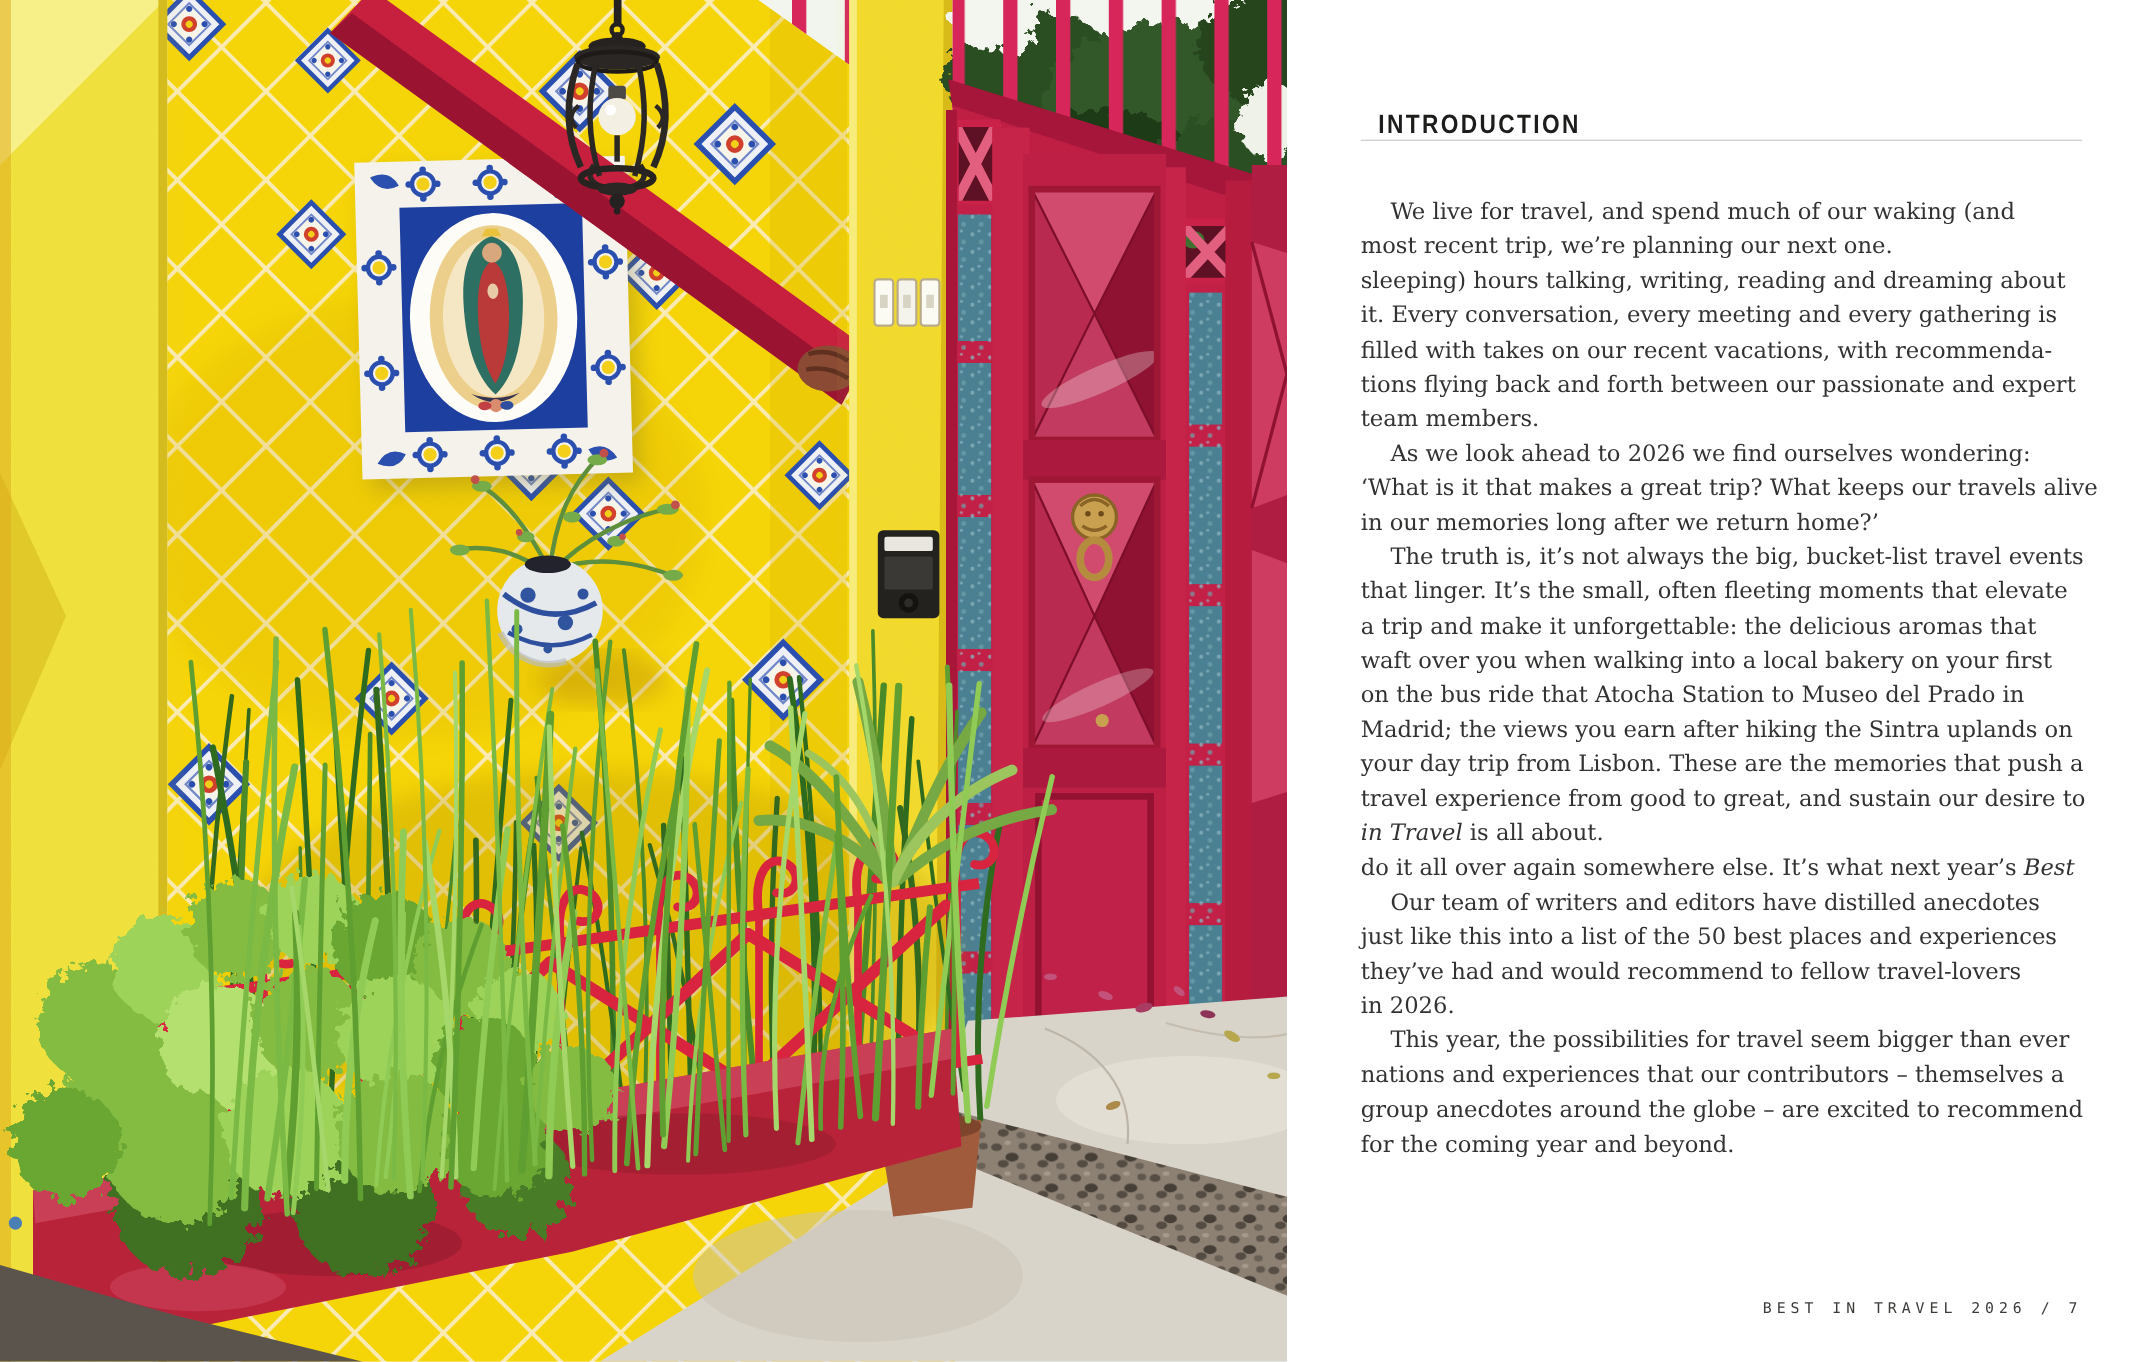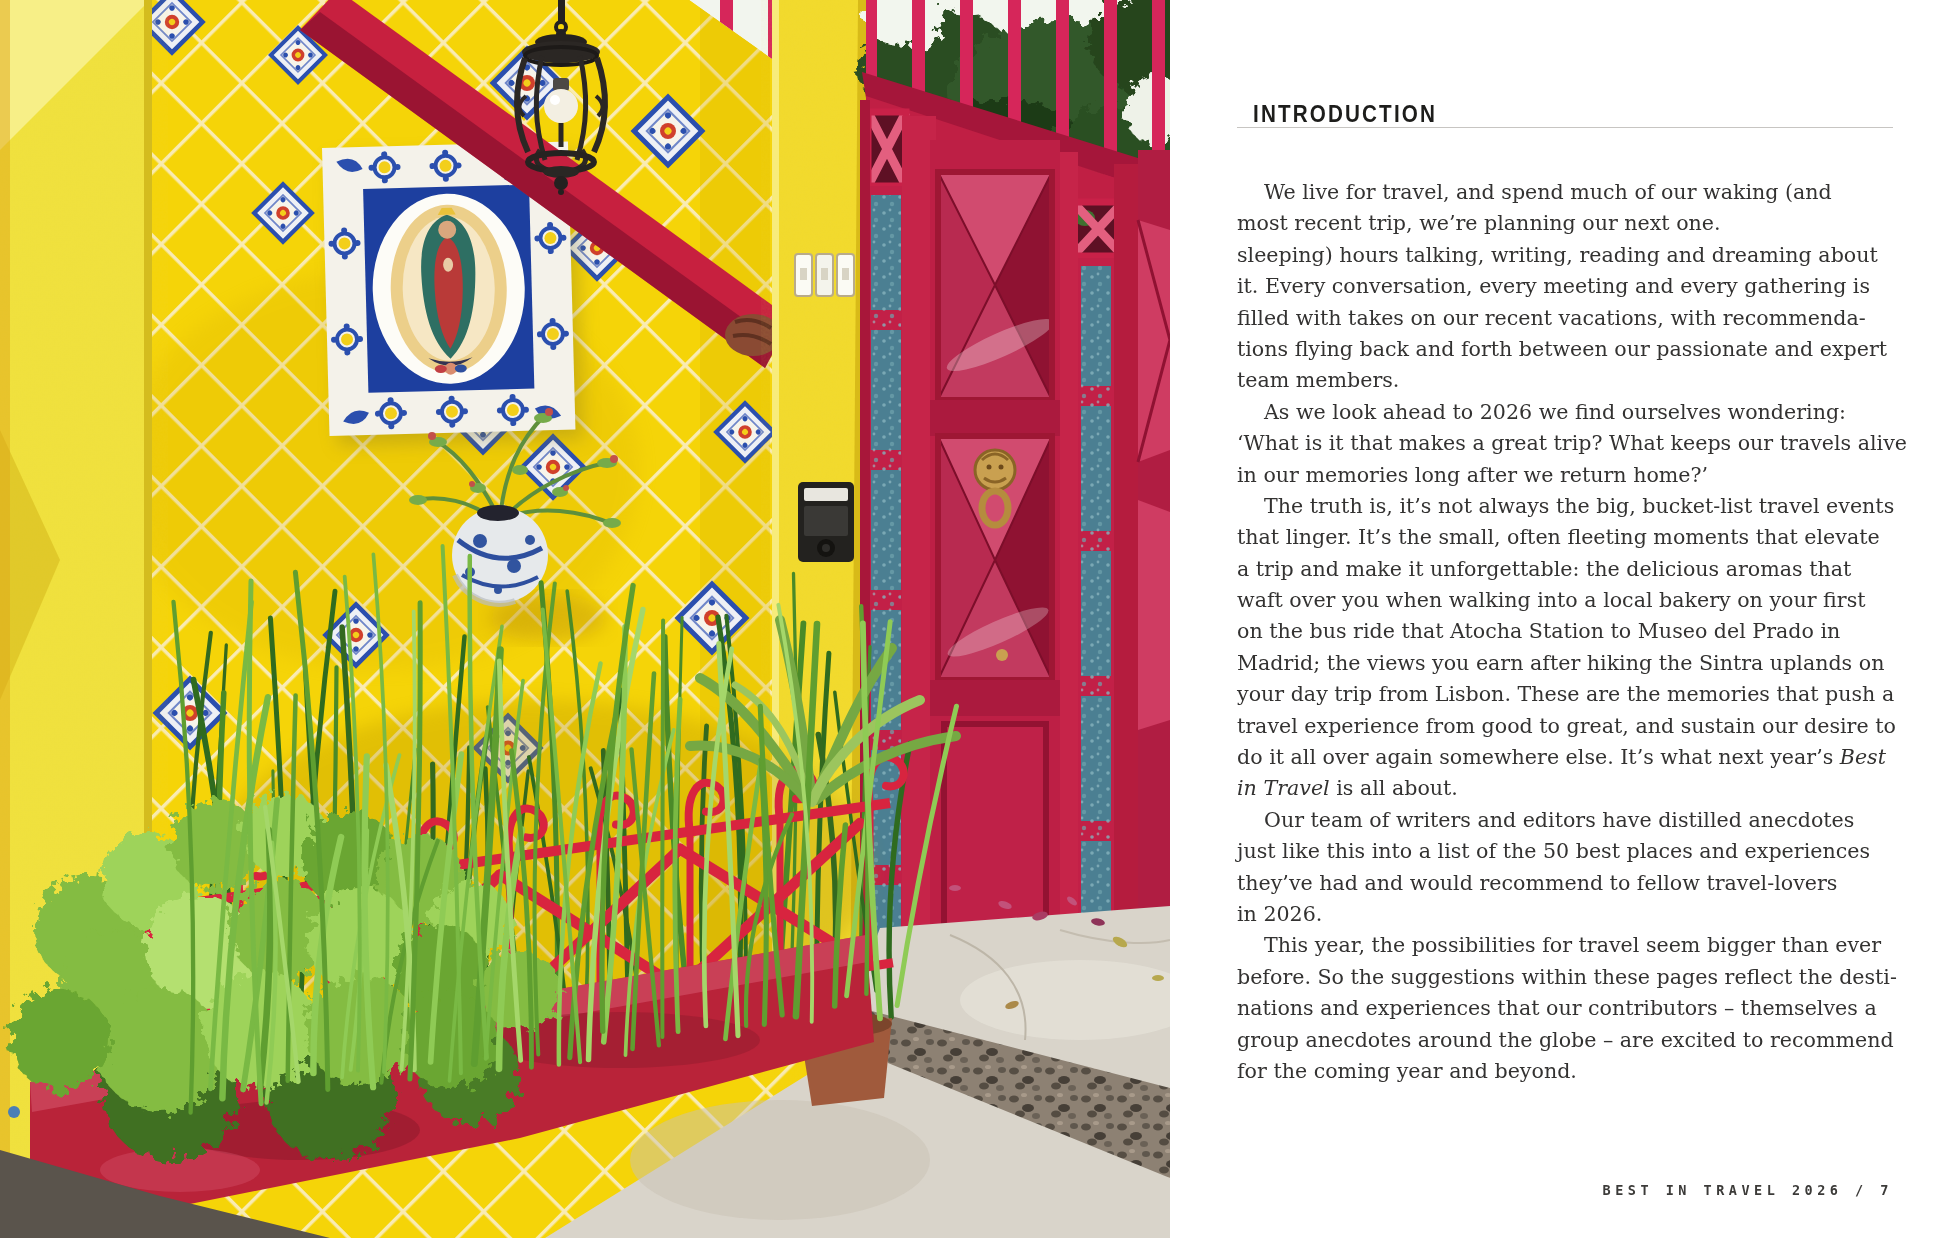--- a/index.html
+++ b/index.html
@@ -16,21 +16,21 @@
   h1{position:absolute;top:84px;left:0;margin:16px;font-family:"Liberation Sans",sans-serif;
      font-size:24px;font-weight:700;color:var(--heading-ink);letter-spacing:2.5px;white-space:nowrap;}
   h1 .hx{display:inline-block;transform:scaleX(.86);transform-origin:0 50%;}
   .rule{position:absolute;top:127px;left:0;width:656px;height:1px;background:var(--rule-grey);}
   #body-text{position:absolute;top:177px;left:0;width:656px;font-family:"DejaVu Serif","Liberation Serif",serif;
      font-size:20.6px;line-height:31.4px;color:var(--body-ink);}
   #body-text .ln{white-space:nowrap;height:31.4px;}
   #body-text .ind{padding-left:27px;}
   #body-text em{font-style:italic;}
   .footer{position:absolute;top:1182px;left:0;width:656px;text-align:right;
-     font-family:"DejaVu Sans Mono","Liberation Mono",monospace;font-size:13.5px;font-weight:700;
+     font-family:"DejaVu Sans Mono","Liberation Mono",monospace;font-size:13.5px;font-weight:400;
      letter-spacing:4.5px;color:var(--footer-ink);white-space:nowrap;}
 </style>
 </head>
 <body>
 
 <div class="page">
 
   <div class="photo">
   <svg viewBox="0 0 1170 1238" preserveAspectRatio="none">
     <defs>
@@ -571,28 +571,27 @@
         <div class="ln"><span>‘What is it that makes a great trip? What keeps our travels alive</span></div>
         <div class="ln"><span>in our memories long after we return home?’</span></div>
         <div class="ln ind"><span>The truth is, it’s not always the big, bucket-list travel events</span></div>
         <div class="ln"><span>that linger. It’s the small, often fleeting moments that elevate</span></div>
         <div class="ln"><span>a trip and make it unforgettable: the delicious aromas that</span></div>
         <div class="ln"><span>waft over you when walking into a local bakery on your first</span></div>
         <div class="ln"><span>on the bus ride that Atocha Station to Museo del Prado in</span></div>
         <div class="ln"><span>Madrid; the views you earn after hiking the Sintra uplands on</span></div>
         <div class="ln"><span>your day trip from Lisbon. These are the memories that push a</span></div>
         <div class="ln"><span>travel experience from good to great, and sustain our desire to</span></div>
+        <div class="ln"><em>in Travel</em><span> is all about.</span></div>
         <div class="ln"><span>do it all over again somewhere else. It’s what next year’s </span><em>Best</em></div>
-        <div class="ln"><em>in Travel</em><span> is all about.</span></div>
         <div class="ln ind"><span>Our team of writers and editors have distilled anecdotes</span></div>
         <div class="ln"><span>just like this into a list of the 50 best places and experiences</span></div>
         <div class="ln"><span>they’ve had and would recommend to fellow travel-lovers</span></div>
         <div class="ln"><span>in 2026.</span></div>
         <div class="ln ind"><span>This year, the possibilities for travel seem bigger than ever</span></div>
-        <div class="ln"><span>before. So the suggestions within these pages reflect the desti-</span></div>
         <div class="ln"><span>nations and experiences that our contributors – themselves a</span></div>
         <div class="ln"><span>group anecdotes around the globe – are excited to recommend</span></div>
         <div class="ln"><span>for the coming year and beyond.</span></div>
       </div>
     <div class="footer"><span>BEST IN TRAVEL 2026 / 7</span></div>
   </div>
 
 </div>
 
 </body></html>

